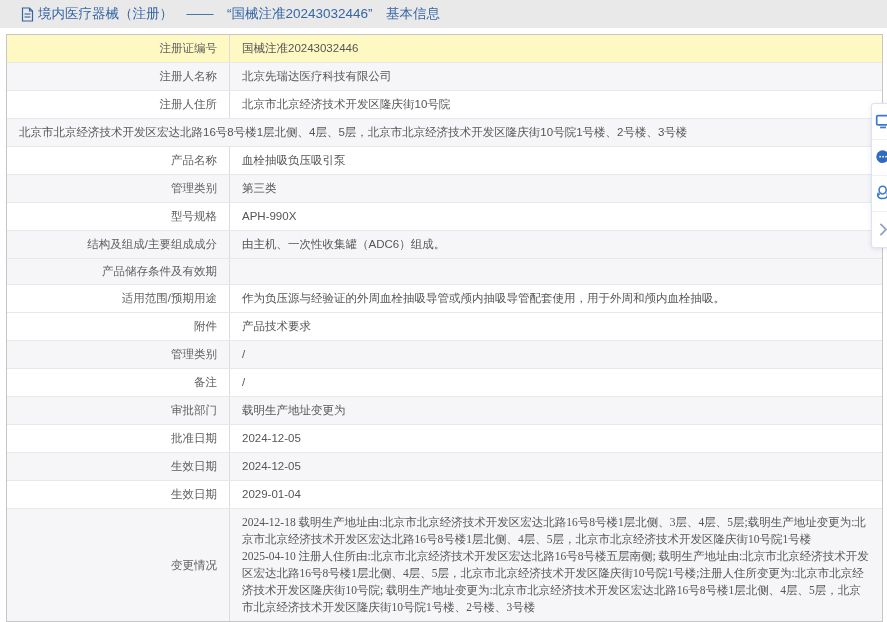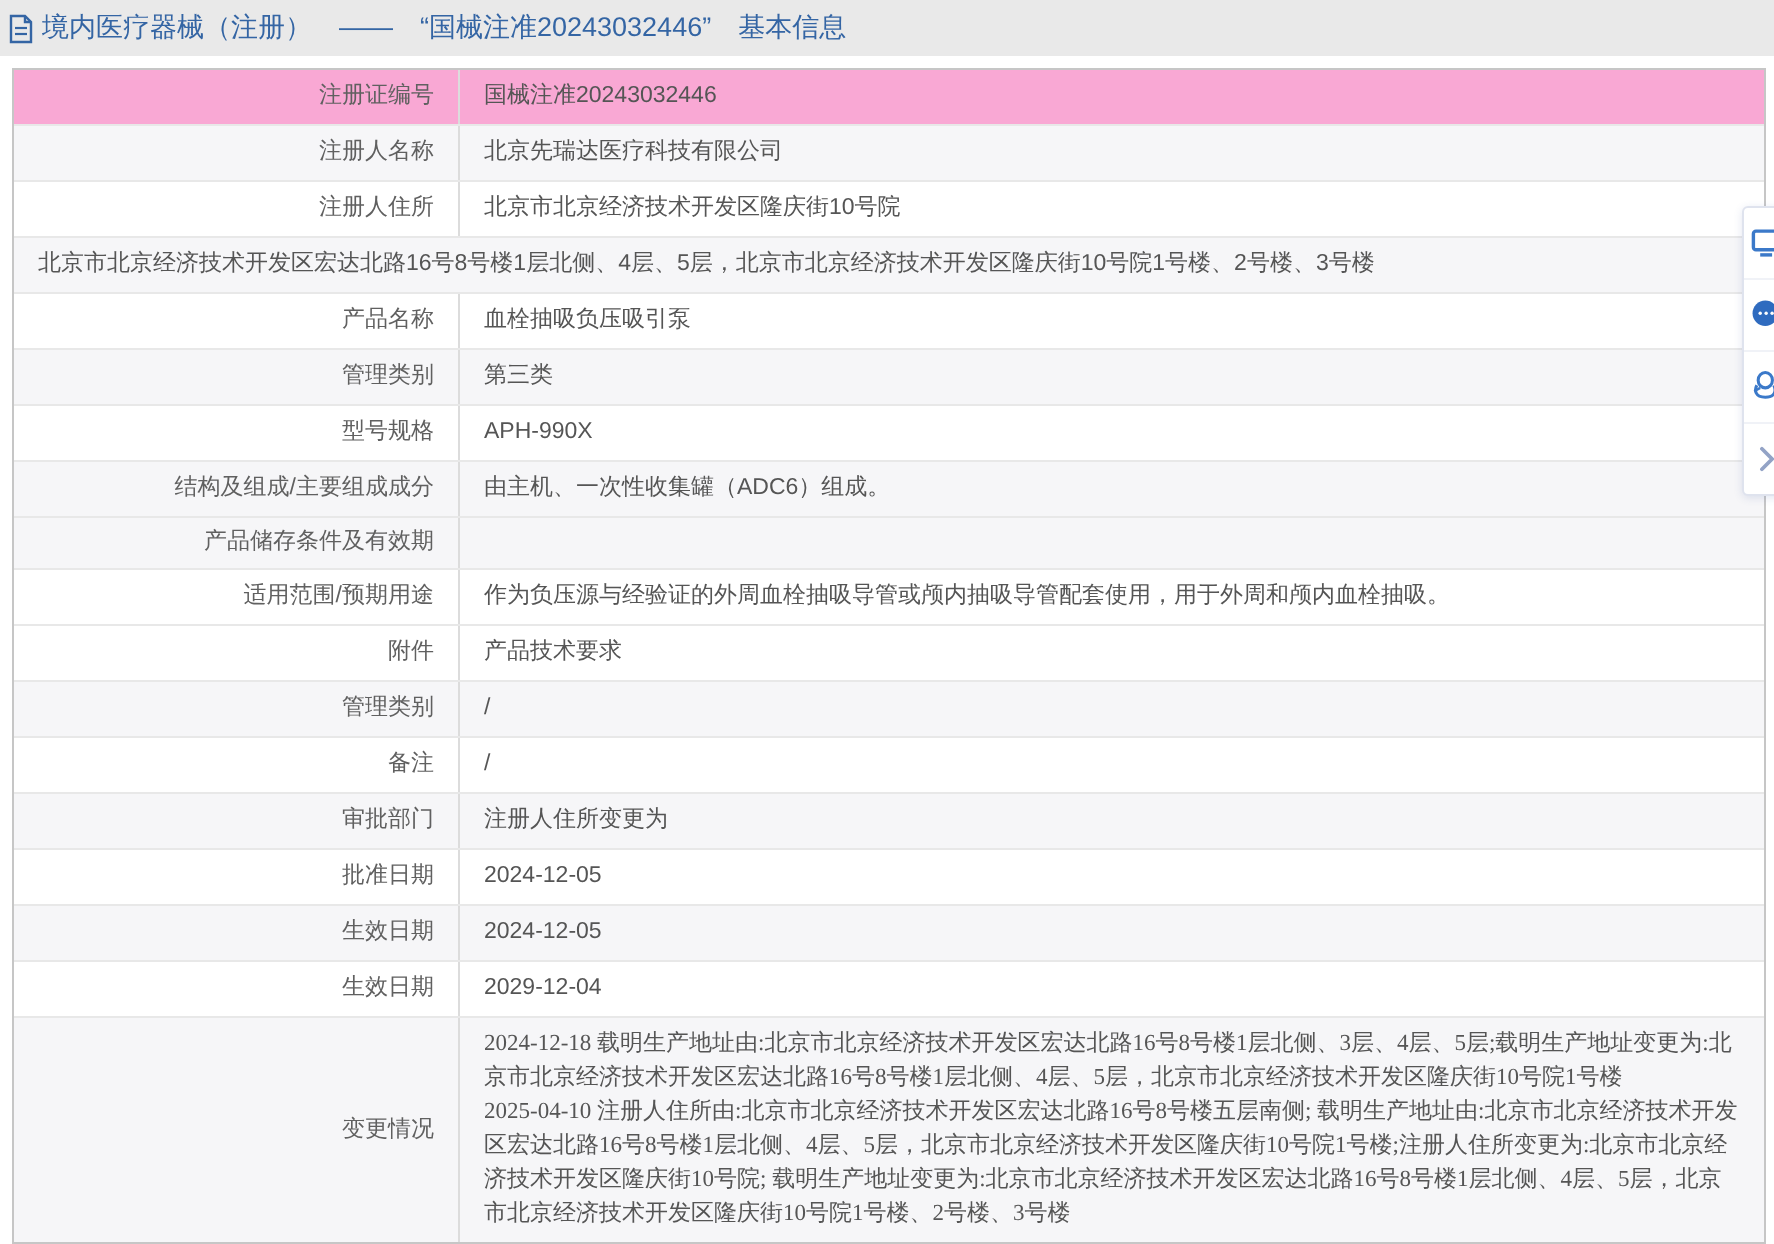--- a/index.html
+++ b/index.html
@@ -5,41 +5,41 @@
   html,body{margin:0;padding:0;}
   body{
     width:887px;height:622px;overflow:hidden;position:relative;
     background:#ffffff;
     font-family:"Liberation Sans","DejaVu Sans",sans-serif;
     -webkit-font-smoothing:antialiased;
   }
   
   .page-header{
     height:28px;background:#e9e9e9;display:flex;align-items:center;
-    padding:0 4px;box-sizing:border-box;
+    padding:0 21px;box-sizing:border-box;
   }
   .page-header .doc-icon{width:13px;height:15px;margin-right:4px;flex:none;}
   .page-title{
     font-size:13.5px;color:#3465a4;white-space:nowrap;overflow:hidden;
   }
   
   .info-table{
     margin:6px 4px 0 6px;
     border:1px solid #c6c6c6;
     background:#fff;
   }
   .row{
     display:flex;align-items:center;
     border-bottom:1px solid #e8e8e8;
     min-height:25px;
     font-size:11.5px;
   }
   .row:last-child{border-bottom:none;}
   .row.alt{background:#f6f6f8;}
-  .row.hl{background:#f9a8d4;}
+  .row.hl{background:#fef9c3;}
   .label-cell{
     width:223px;flex:none;box-sizing:border-box;
     text-align:right;
     padding:5px 12px 5px 8px;
     color:#606060;
     border-right:1px solid #dcdcdc;
     align-self:stretch;
     display:flex;align-items:center;justify-content:flex-end;
     line-height:15px;
   }
@@ -203,21 +203,21 @@
       <span>/</span>
       
     </div>
   </div>
     <div class="row alt">
     <div class="label-cell">
 
       <span>审批部门</span>
     </div>
     <div class="value-cell">
-      <span>注册人住所变更为</span>
+      <span>载明生产地址变更为</span>
       
     </div>
   </div>
     <div class="row">
     <div class="label-cell">
 
       <span>批准日期</span>
     </div>
     <div class="value-cell">
       <span>2024-12-05</span>
@@ -233,21 +233,21 @@
       <span>2024-12-05</span>
       
     </div>
   </div>
     <div class="row">
     <div class="label-cell">
 
       <span>生效日期</span>
     </div>
     <div class="value-cell">
-      <span>2029-12-04</span>
+      <span>2029-01-04</span>
       
     </div>
   </div>
     <div class="row alt">
     <div class="label-cell">
 
       <span>变更情况</span>
     </div>
     <div class="value-cell">
       <span><div class="change-entry">2024-12-18 载明生产地址由:北京市北京经济技术开发区宏达北路16号8号楼1层北侧、3层、4层、5层;载明生产地址变更为:北京市北京经济技术开发区宏达北路16号8号楼1层北侧、4层、5层，北京市北京经济技术开发区隆庆街10号院1号楼</div><div class="change-entry">2025-04-10 注册人住所由:北京市北京经济技术开发区宏达北路16号8号楼五层南侧; 载明生产地址由:北京市北京经济技术开发区宏达北路16号8号楼1层北侧、4层、5层，北京市北京经济技术开发区隆庆街10号院1号楼;注册人住所变更为:北京市北京经济技术开发区隆庆街10号院; 载明生产地址变更为:北京市北京经济技术开发区宏达北路16号8号楼1层北侧、4层、5层，北京市北京经济技术开发区隆庆街10号院1号楼、2号楼、3号楼</div></span>

